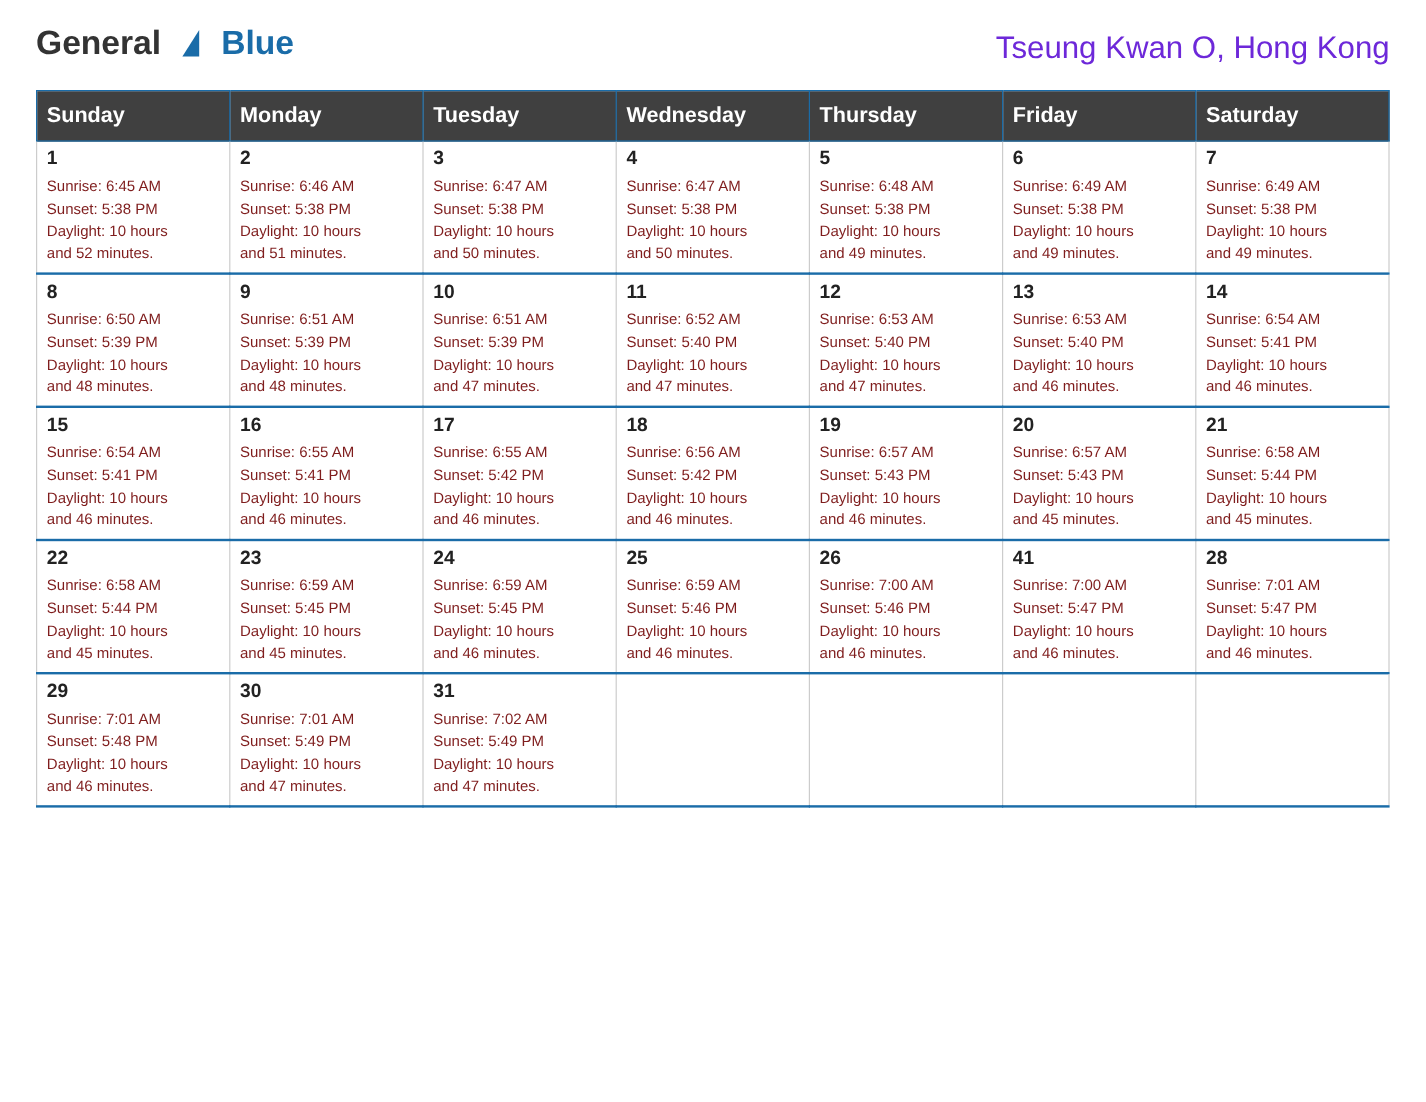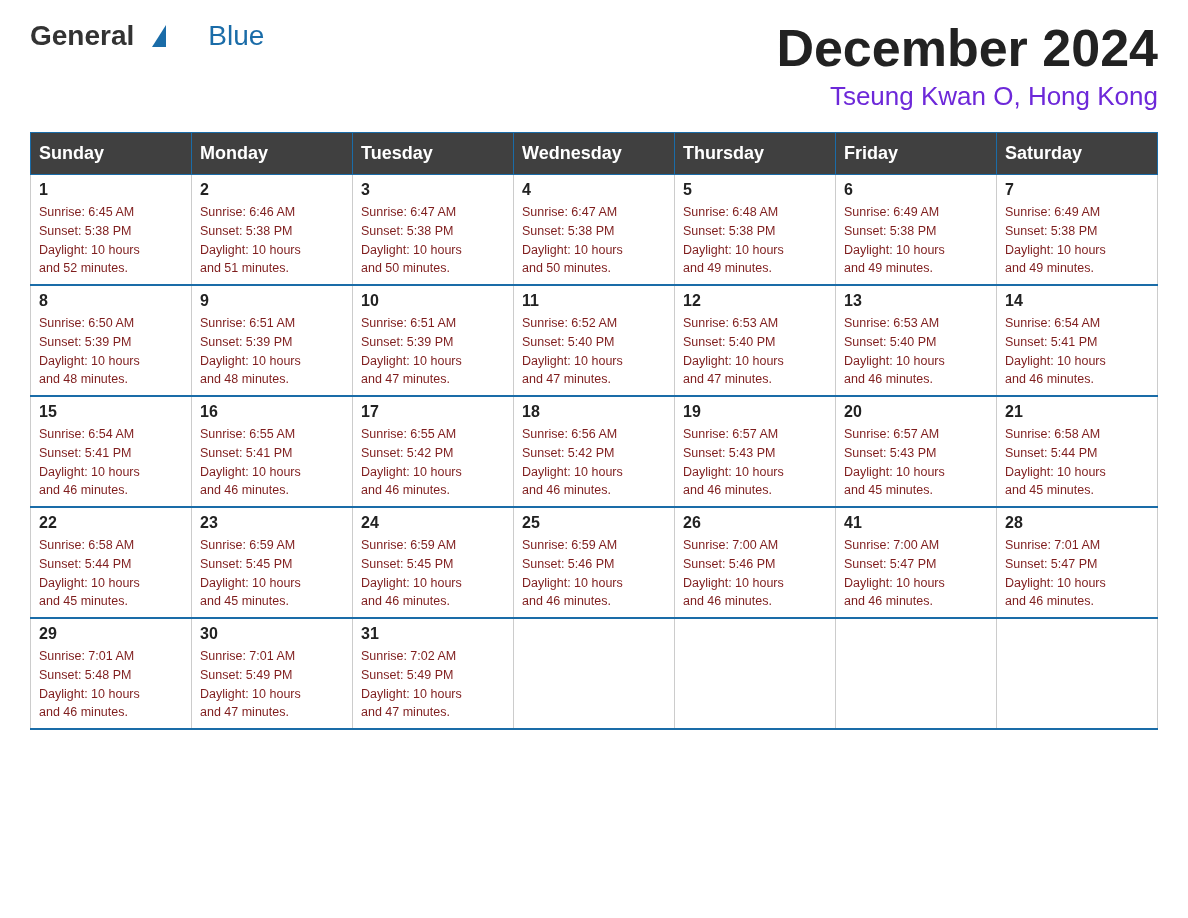--- a/index.html
+++ b/index.html
@@ -36,22 +36,21 @@
       height: 0;
       border-left: 14px solid transparent;
       border-right: 0px solid transparent;
       border-bottom: 22px solid #1a6ca8;
       margin: 0 2px;
       vertical-align: middle;
     }
     .logo-blue {
       color: #1a6ca8;
       font-size: 28px;
-      font-weight: normal;
-      margin-left: 24px;
+      font-weight: bold;
     }
     .title-block {
       text-align: right;
     }
     .month-title {
       font-size: 52px;
       font-weight: bold;
       color: #222;
       line-height: 1.1;
     }
@@ -108,21 +107,20 @@
 
 <div class="header">
   <div class="logo">
     <div class="logo-text">
       <span class="logo-general">General</span>
       <span class="logo-triangle"></span>
       <span class="logo-blue">Blue</span>
     </div>
   </div>
   <div class="title-block">
-    <div class="month-title">December 2024</div>
     <div class="location-title">Tseung Kwan O, Hong Kong</div>
   </div>
 </div>
 
 <table>
   <thead>
     <tr>
     <th>Sunday</th>
         <th>Monday</th>
         <th>Tuesday</th>

